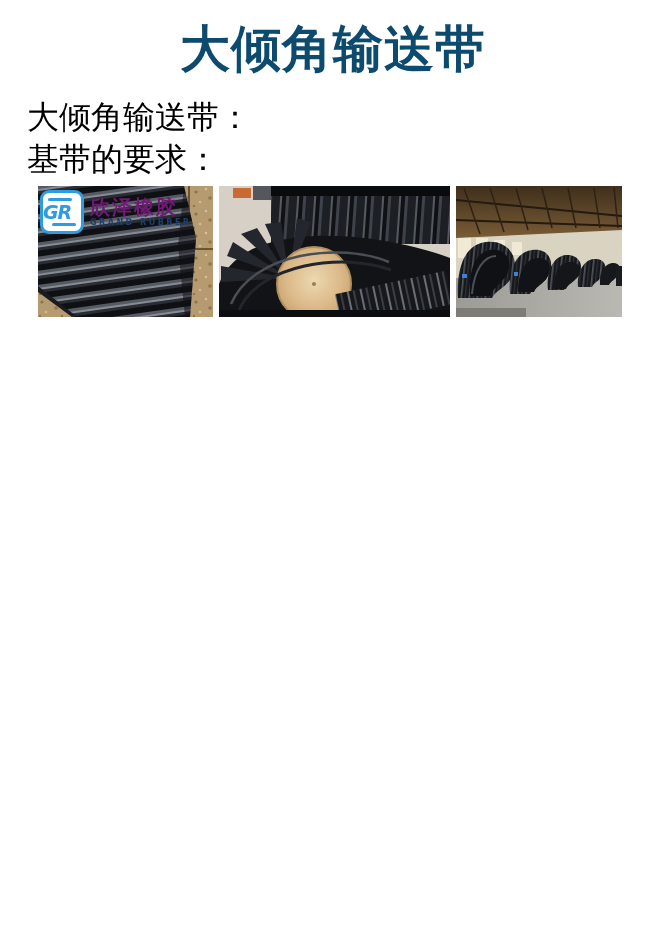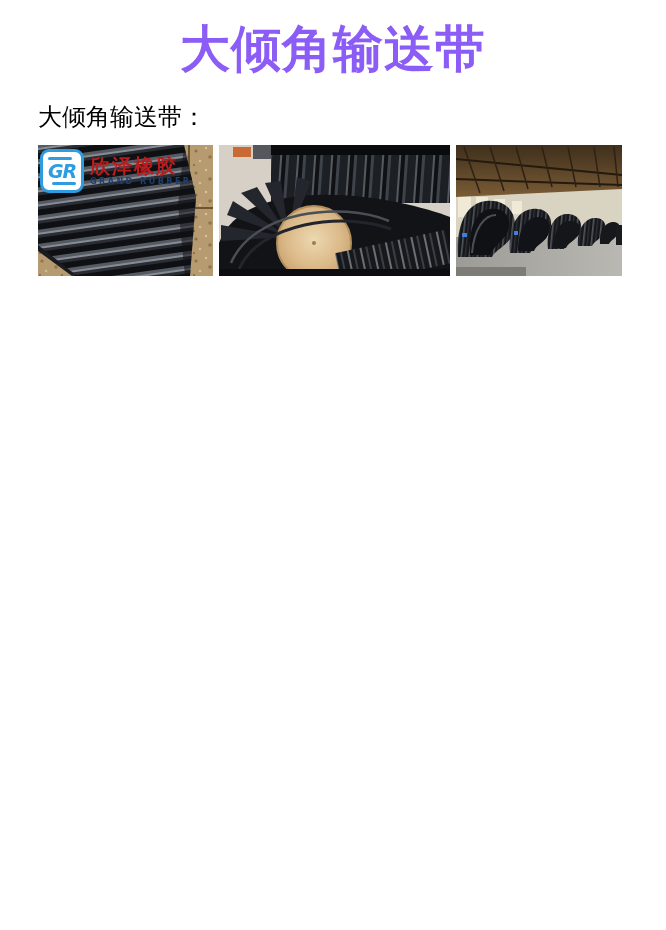--- a/index.html
+++ b/index.html
@@ -3,77 +3,78 @@
 <meta charset="utf-8">
 <style>
   html,body{margin:0;padding:0;}
   body{
     width:666px;height:930px;background:#ffffff;color:#000;
     font-family:"DejaVu Sans", sans-serif;
     overflow:hidden;position:relative;
   }
   .page-title{
     font-size:50px;line-height:58px;font-weight:700;text-align:center;
-    margin:20px 0 25px 0;letter-spacing:1px;color:#8b5cf6;
+    margin:20px 0 25px 0;letter-spacing:1px;color:#0c4a6e;
   }
   .content{
-    padding:0 38px;font-size:24px;line-height:28.5px;text-align:justify;
+    padding:0 27px;font-size:32px;line-height:28.5px;text-align:justify;
     letter-spacing:0;
   }
   .content p{margin:0 0 13px 0;}
   .content p.indent{text-indent:12px;}
   .gallery{
     margin:2px 0 0 38px;display:flex;gap:6px;align-items:flex-start;
   }
   .photo{position:relative;height:131px;overflow:hidden;flex:none;}
   .photo svg{display:block;}
   #photo-1{width:175px;}
   #photo-2{width:231px;}
   #photo-3{width:166px;}
   
   .logo{
     position:absolute;top:4px;left:2px;display:flex;align-items:center;
     pointer-events:none;
   }
   .logo-mark{
     width:38px;height:38px;background:#ffffff;border:3px solid #2e9ce0;
     border-radius:9px;position:relative;display:flex;align-items:center;
-    justify-content:center;flex:none;
+    flex:none;
   }
   .logo-mark .gr{
     font-size:19px;font-weight:700;font-style:italic;color:#2e9ce0;
     letter-spacing:-1px;
   }
   .logo-mark::before{
     content:"";position:absolute;top:5px;left:5px;width:24px;height:3px;
     background:#2e9ce0;border-radius:2px;
   }
   .logo-mark::after{
     content:"";position:absolute;bottom:5px;right:5px;width:24px;height:3px;
     background:#2e9ce0;border-radius:2px;
   }
   .logo-text{margin-left:6px;}
   .logo-cn{
-    font-size:20px;font-weight:700;color:#b91c1c;line-height:22px;
+    font-size:20px;font-weight:700;color:#701a75;line-height:22px;
     letter-spacing:2px;white-space:nowrap;
   }
   .logo-en{
     font-size:8px;font-weight:700;color:#1d3f6e;letter-spacing:2.5px;
     line-height:10px;white-space:nowrap;text-align:right;
   }
 </style>
 </head>
 <body>
 
 <main>
 
   <h1 class="page-title">大倾角输送带</h1>
 
   <section class="content">
     <p>大倾角输送带：</p>
+    <p>基带的要求：</p>
   </section>
 
   <section class="gallery">
 
     <figure id="photo-1" class="photo" style="margin:0;">
       <svg width="175" height="131" viewBox="0 0 175 131">
         <defs>
           <pattern id="speckle" width="22" height="22" patternUnits="userSpaceOnUse">
             <rect width="22" height="22" fill="#b79b70"></rect>
             <circle cx="4" cy="6" r="1.6" fill="#8f7347"></circle>

